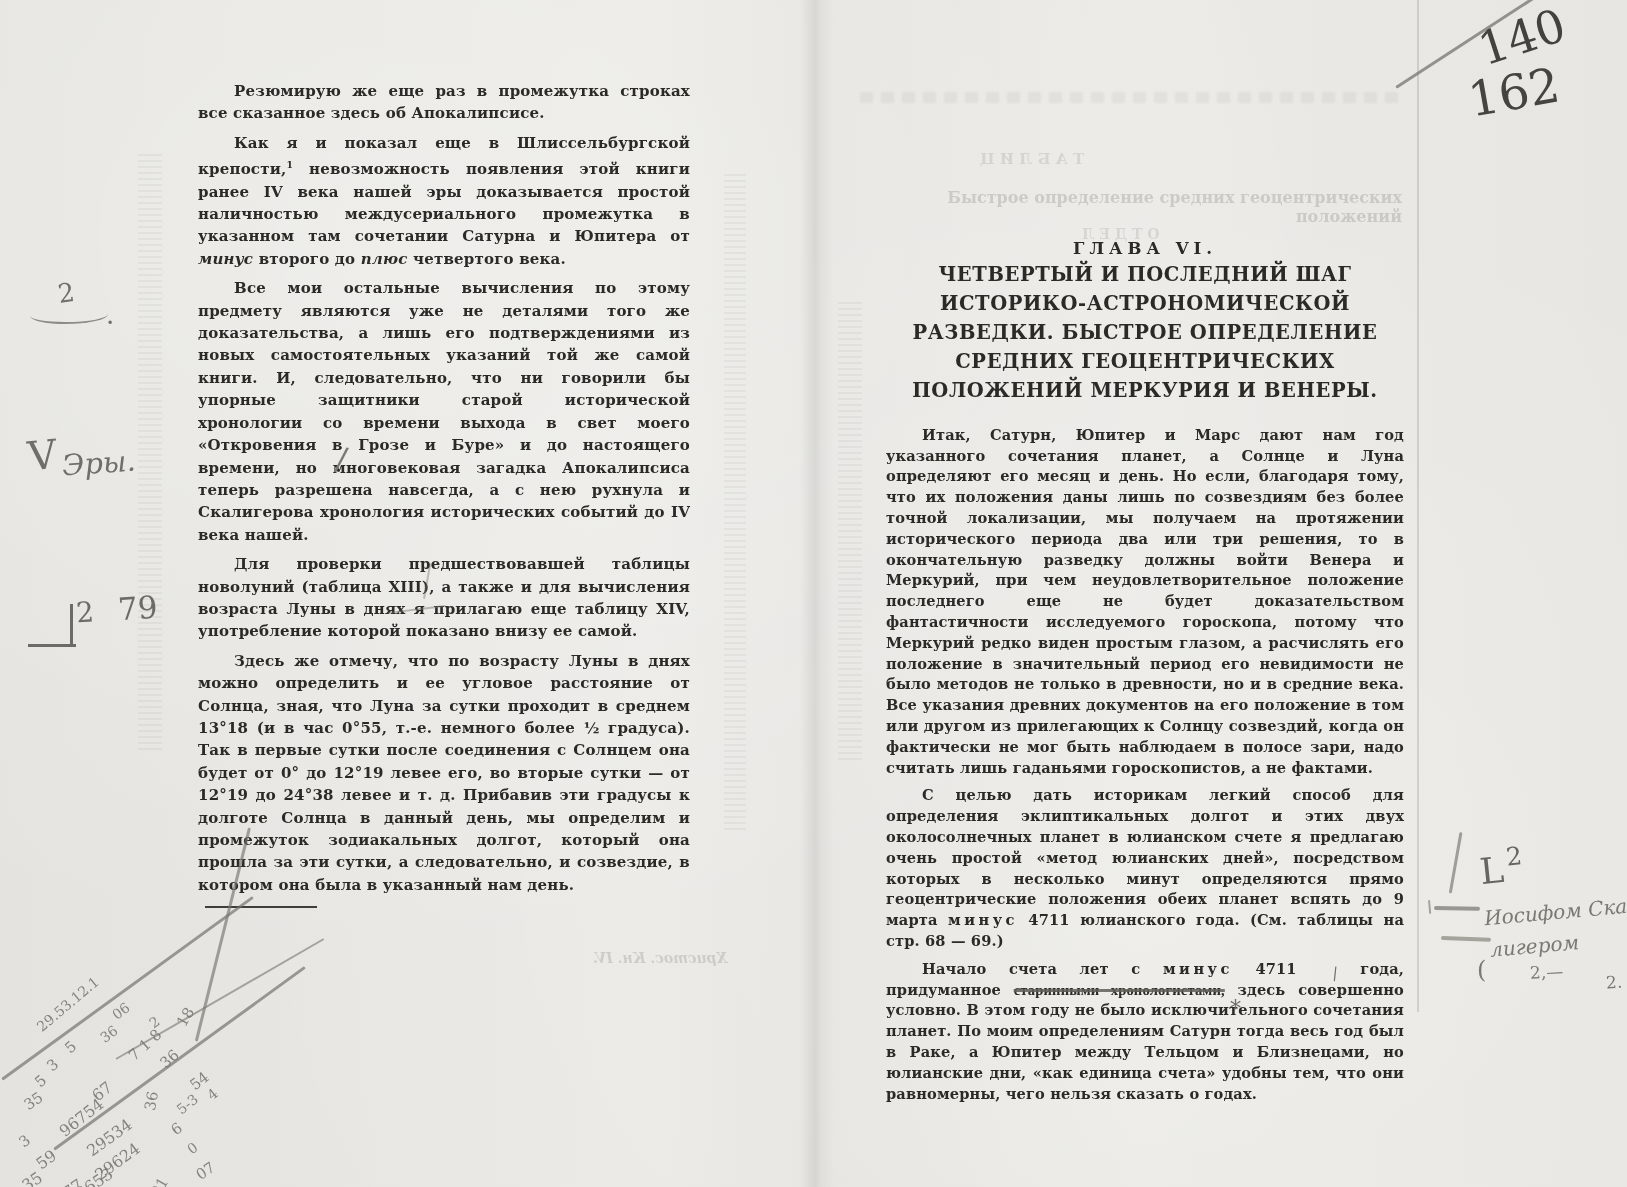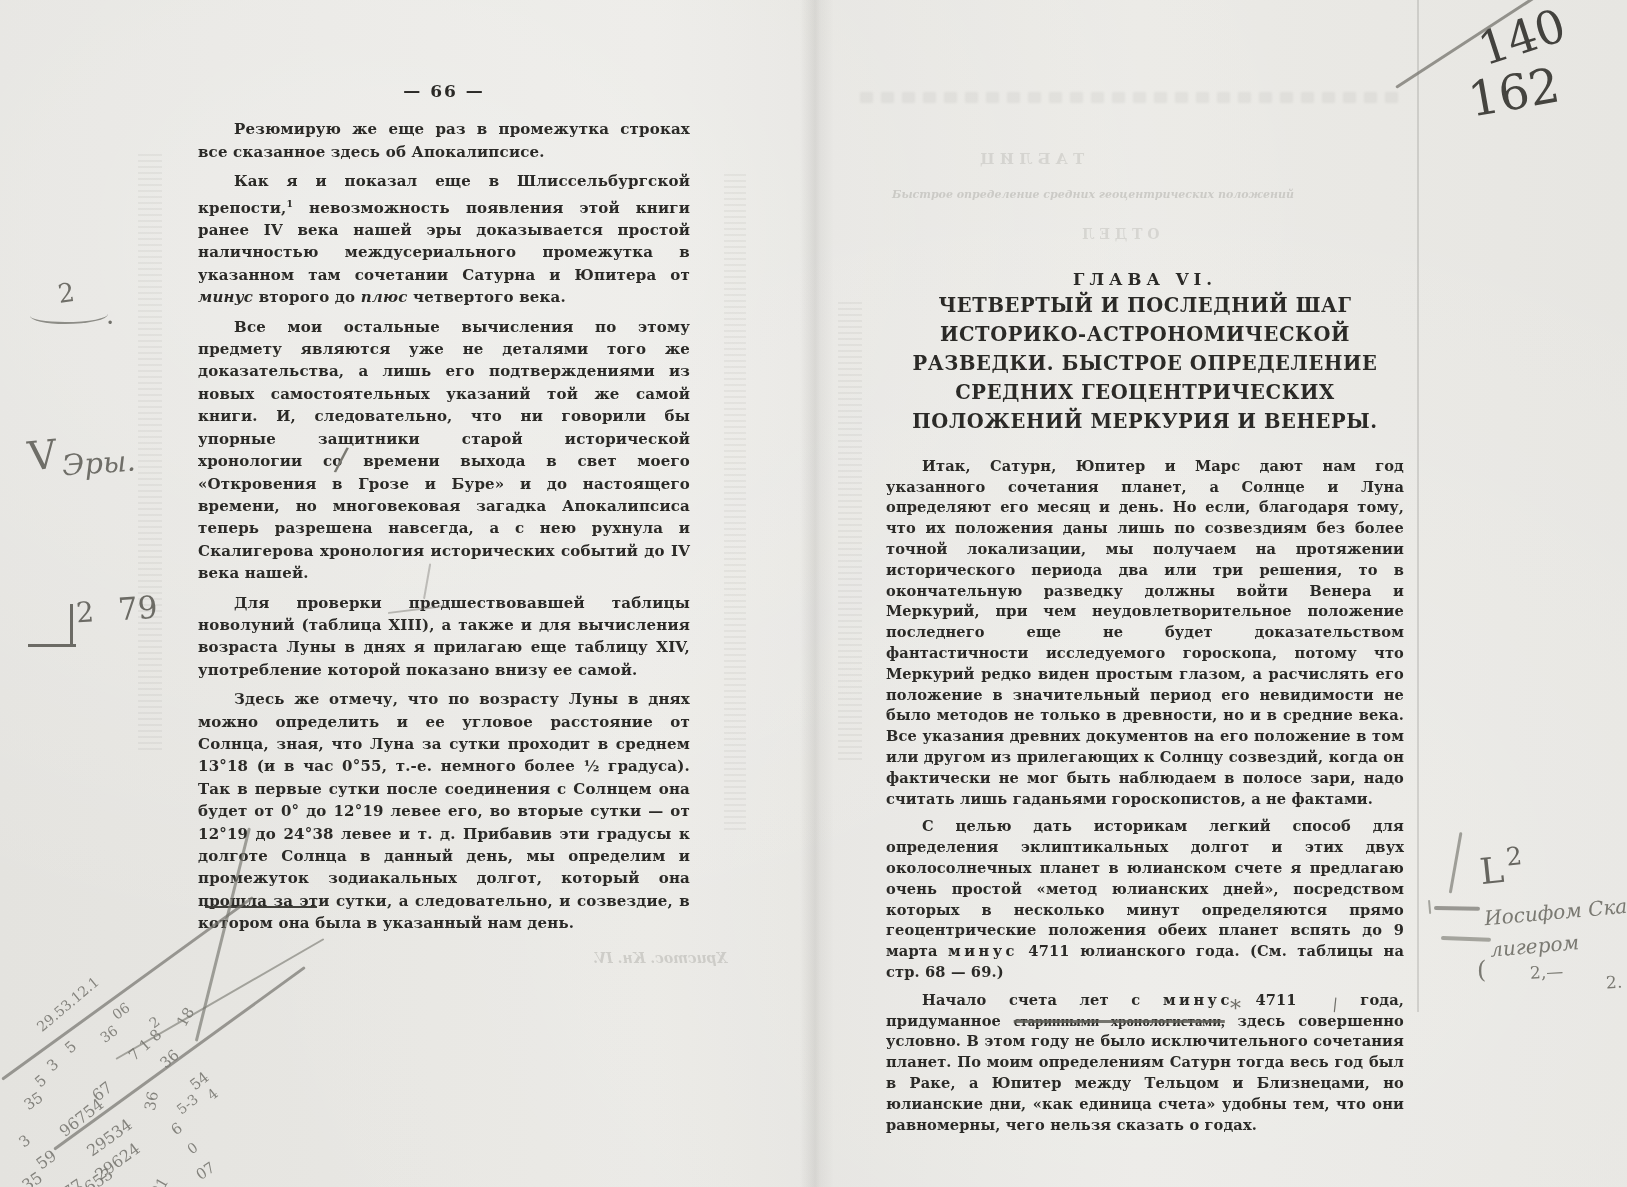--- a/index.html
+++ b/index.html
@@ -8,21 +8,21 @@
     position:relative; width:1627px; height:1187px; overflow:hidden;
     background:
       radial-gradient(ellipse at 25% 20%, rgba(255,255,255,.30), rgba(255,255,255,0) 55%),
       radial-gradient(ellipse at 70% 75%, rgba(255,255,255,.18), rgba(255,255,255,0) 60%),
       linear-gradient(90deg,#e4e3df 0%,#eae9e5 40%,#e5e4e0 51%,#ebeae6 70%,#e7e6e2 100%);
     color:#2b2a27;
   }
   
   .page{position:absolute; text-align:justify; font-weight:bold;}
   #page-left{left:198px; top:80px; width:492px; font-size:15px; line-height:22.4px; letter-spacing:.2px;}
-  #page-right{left:886px; top:270px; width:518px; font-size:14.6px; line-height:20.8px; letter-spacing:.15px;}
+  #page-right{left:886px; top:239px; width:518px; font-size:14.6px; line-height:20.8px; letter-spacing:.15px;}
   .pagenum{text-align:center; font-weight:bold; font-size:17px; letter-spacing:2px; margin-bottom:16px;}
   .para{margin:0; text-indent:36px;}
   .para + .para{margin-top:7px;}
   .chapter{text-align:center; font-weight:bold; font-size:16.5px; letter-spacing:5px;}
   .title{text-align:center; font-weight:bold; font-size:19.5px; line-height:29px; letter-spacing:.6px; }
   .seg-i{font-style:italic;}
   .seg-sp{letter-spacing:3.5px;}
   .seg-sup{vertical-align:super; font-size:.62em;}
   .seg-strike{text-decoration:line-through; text-decoration-thickness:2.5px; text-decoration-color:rgba(95,95,88,.85);font-family:Liberation Serif, serif;}
   .seg-pencil{display:inline-block; transform:rotate(6deg) translateY(2px); color:#6f6e68; font-weight:400;}
@@ -58,26 +58,25 @@
 <div id="scan">
 
   <div id="gutter-shadow"></div>
   <div id="fold-line"></div>
   <div id="strip-a" class="ghost-strip"></div>
   <div id="strip-b" class="ghost-strip"></div>
   <div id="strip-c" class="ghost-strip"></div>
   <div id="ghost-bar"></div>
 
   <span class="ghost mirror" style="left:980px; top:150px; font-size:15px; opacity:.22;">Т А Б Л И Ц</span>
-  <span class="ghost" style="left:892px; top:188px; width:510px; text-align:left; font-size:11px; font-style:italic; opacity:.32;">Быстрое определение средних геоцентрических положений</span>
+  <span class="ghost" style="left:892px; top:188px; width:510px; text-align:right; font-size:16px; opacity:.32;">Быстрое определение средних геоцентрических положений</span>
   <span class="ghost mirror" style="left:1082px; top:226px; font-size:14px; opacity:.22;">О Т Д Е Л</span>
   <span class="ghost mirror" style="left:593px; top:950px; font-size:14px; font-style:italic; opacity:.3;">Христос. Кн. IV.</span>
 
   <div id="page-left" class="page">
-    <div class="pagenum">— 66 —</div>
     <p class="para">Резюмирую же еще раз в промежутка строках все сказанное здесь об Апокалипсисе.</p>
     <p class="para"><span>Как я и показал еще в Шлиссельбургской крепости,</span><span class="seg-sup">1</span><span> невозможность появления этой книги ранее IV века нашей эры доказывается простой наличностью междусериального промежутка в указанном там сочетании Сатурна и Юпитера от </span><span class="seg-i">минус</span><span> второго до </span><span class="seg-i">плюс</span><span> четвертого века.</span></p>
     <p class="para">Все мои остальные вычисления по этому предмету являются уже не деталями того же доказательства, а лишь его подтверждениями из новых самостоятельных указаний той же самой книги. И, следовательно, что ни говорили бы упорные защитники старой исторической хронологии со времени выхода в свет моего «Откровения в Грозе и Буре» и до настоящего времени, но многовековая загадка Апокалипсиса теперь разрешена навсегда, а с нею рухнула и Скалигерова хронология исторических событий до IV века нашей.</p>
     <p class="para">Для проверки предшествовавшей таблицы новолуний (таблица XIII), а также и для вычисления возраста Луны в днях я прилагаю еще таблицу XIV, употребление которой показано внизу ее самой.</p>
     <p class="para">Здесь же отмечу, что по возрасту Луны в днях можно определить и ее угловое расстояние от Солнца, зная, что Луна за сутки проходит в среднем 13°18 (и в час 0°55, т.-е. немного более ½ градуса). Так в первые сутки после соединения с Солнцем она будет от 0° до 12°19 левее его, во вторые сутки — от 12°19 до 24°38 левее и т. д. Прибавив эти градусы к долготе Солнца в данный день, мы определим и промежуток зодиакальных долгот, который она прошла за эти сутки, а следовательно, и созвездие, в котором она была в указанный нам день.</p>
   </div>
 
   <div id="footnote-rule"></div>
 
   <div id="page-right" class="page">

